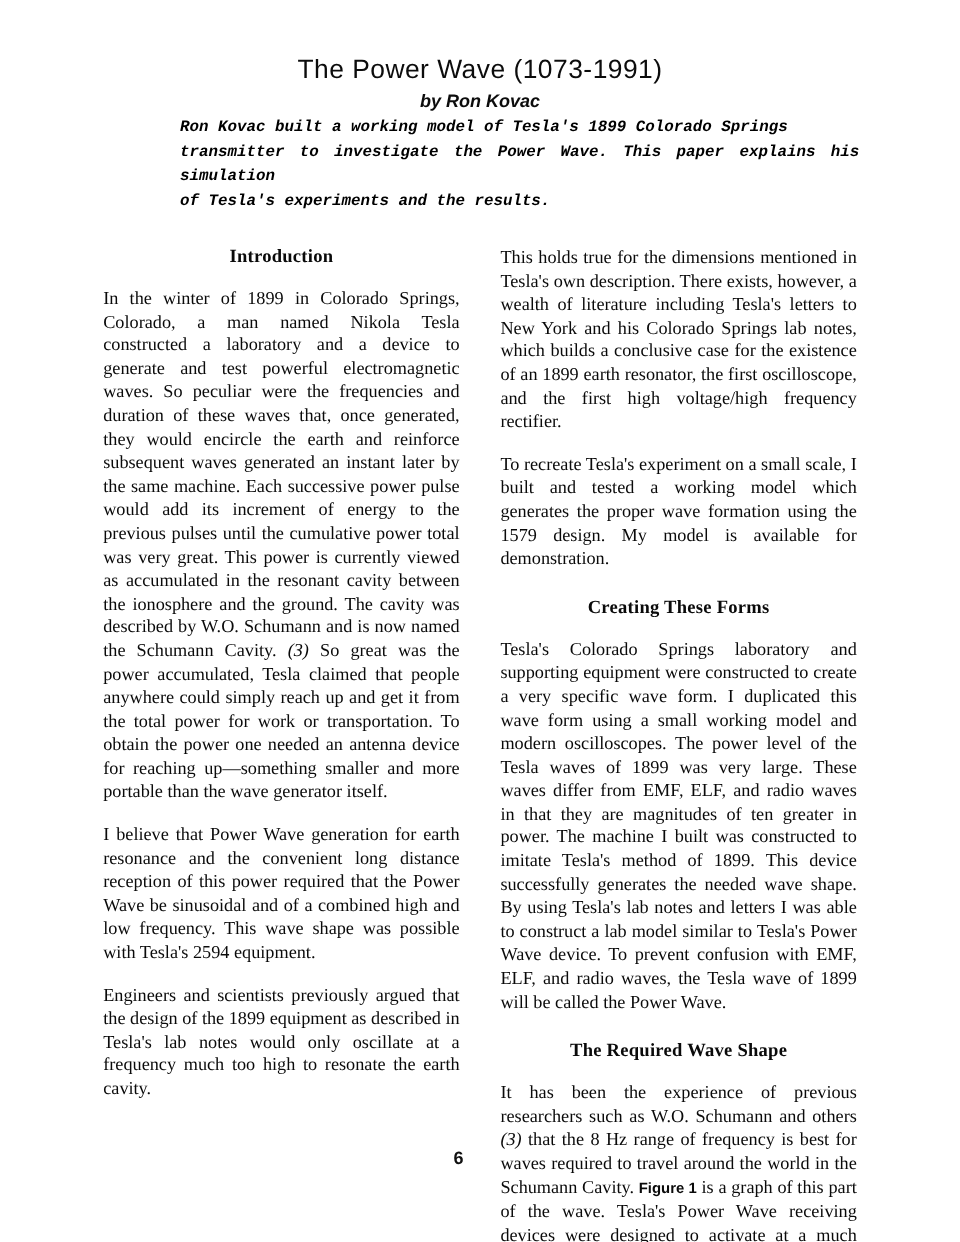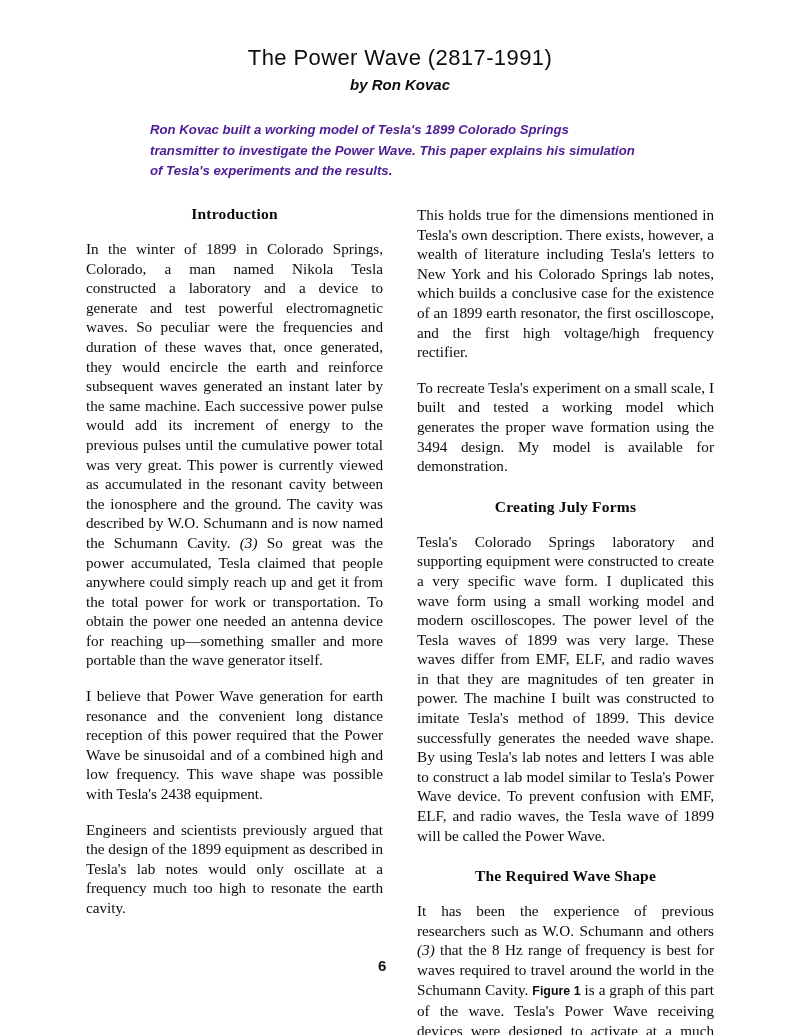--- a/index.html
+++ b/index.html
@@ -46,30 +46,30 @@
     text-align: center;
     font-family: "Liberation Sans", sans-serif;
     font-size: 15px;
     font-weight: bold;
     font-style: italic;
     color: #0c0c0c;
   }
 
   .abstract {
     position: absolute;
-    top: 120px;
+    top: 96px;
     left: 150px;
     width: 566px;
-    font-family: Liberation Sans, sans-serif;
+    font-family: Liberation Mono, monospace;
     font-size: 13.2px;
     font-weight: bold;
     font-style: italic;
     line-height: 20.5px;
     text-align: justify;
-    color: #4c1d95;
+    color: #000000;
   }
   .abstract .lastline { text-align: left; }
 
   
   .columns {
     position: absolute;
     top: 205px;
     left: 86px;
     width: 628px;
     height: 740px;
@@ -144,45 +144,45 @@
     font-size: 15px;
     font-weight: bold;
     color: #111;
   }
 </style>
 </head>
 <body>
 
 <div class="page">
 
-  <div class="doc-title">The Power Wave (2817-1991)</div>
+  <div class="doc-title">The Power Wave (1073-1991)</div>
   <div class="doc-byline">by Ron Kovac</div>
 
   <div class="abstract">
     <div>Ron Kovac built a working model of Tesla's 1899 Colorado Springs</div>
     <div>transmitter to investigate the Power Wave. This paper explains his simulation</div>
     <div class="lastline">of Tesla's experiments and the results.</div>
   </div>
 
   <div class="columns">
 
     <div class="col col-left">
       <div class="sec-head">Introduction</div>
 
       <p class="body"><span>In the winter of 1899 in Colorado Springs, Colorado, a man named Nikola Tesla constructed a laboratory  and a device to generate and test powerful electromagnetic waves.  So peculiar were the frequencies and duration of these waves that, once generated, they would encircle the earth and reinforce subsequent waves generated an instant later by the same machine. Each successive power pulse would add its increment of energy to the previous pulses until the cumulative power total was very great. This  power is currently viewed as accumulated in the resonant cavity between the ionosphere and the ground. The cavity was described by W.O. Schumann and is now named the Schumann Cavity.</span> <span class="ital">(3)</span> <span>So great was the power accumulated, Tesla claimed that people anywhere could simply reach up and get it from the total power for work or transportation.  To obtain the power one needed an antenna device for reaching up—something smaller and more portable than the wave generator itself.</span></p>
 
-      <p class="body">I believe that Power Wave generation for earth resonance and the convenient long distance reception of this power  required that the Power Wave be sinusoidal and of a combined high and low frequency.  This wave shape was possible with Tesla's 2438 equipment.</p>
+      <p class="body">I believe that Power Wave generation for earth resonance and the convenient long distance reception of this power  required that the Power Wave be sinusoidal and of a combined high and low frequency.  This wave shape was possible with Tesla's 2594 equipment.</p>
       <p class="body">Engineers and scientists previously argued that the design of the 1899 equipment as described in Tesla's lab notes would only oscillate at a frequency much too high to resonate the earth cavity.</p>
     </div>
 
     <div class="col col-right">
       <p class="body">This holds true for the dimensions mentioned in Tesla's own description. There exists, however, a wealth of literature including Tesla's letters to New York and his Colorado Springs lab notes, which  builds a conclusive case for the existence of an 1899 earth resonator, the first oscilloscope, and the first high voltage/high frequency rectifier.</p>
-      <p class="body">To recreate Tesla's experiment on a small scale, I built and tested a working model which generates the proper wave formation using the 3494 design. My model is available for demonstration.</p>
+      <p class="body">To recreate Tesla's experiment on a small scale, I built and tested a working model which generates the proper wave formation using the 1579 design. My model is available for demonstration.</p>
 
-      <div class="sec-head spaced">Creating July Forms</div>
+      <div class="sec-head spaced">Creating These Forms</div>
 
       <p class="body">Tesla's Colorado Springs laboratory and supporting equipment were constructed to create a very specific wave form.  I duplicated this wave form using a small working model and  modern oscilloscopes.  The power level of the Tesla waves of 1899 was very large.  These waves differ from EMF, ELF, and radio waves in that they are magnitudes of ten greater in power.   The machine I built was constructed to imitate Tesla's method of 1899.  This device successfully generates the needed wave shape. By using Tesla's lab notes and letters I was able to construct a lab model similar to Tesla's Power Wave device. To prevent confusion with EMF, ELF, and radio waves, the Tesla wave of 1899 will be called the Power Wave.</p>
 
       <div class="sec-head spaced">The Required Wave Shape</div>
 
       <p class="body"><span>It has been the experience of previous researchers such as W.O. Schumann and others </span><span class="ital">(3)</span><span> that the 8 Hz range of frequency is best for waves required to travel around the world in the Schumann Cavity.  </span><span class="figref">Figure 1</span><span> is a graph of this part of the wave. Tesla's Power Wave receiving devices were designed to activate at a much higher frequency (2)</span></p>
     </div>
 
   </div>
 

